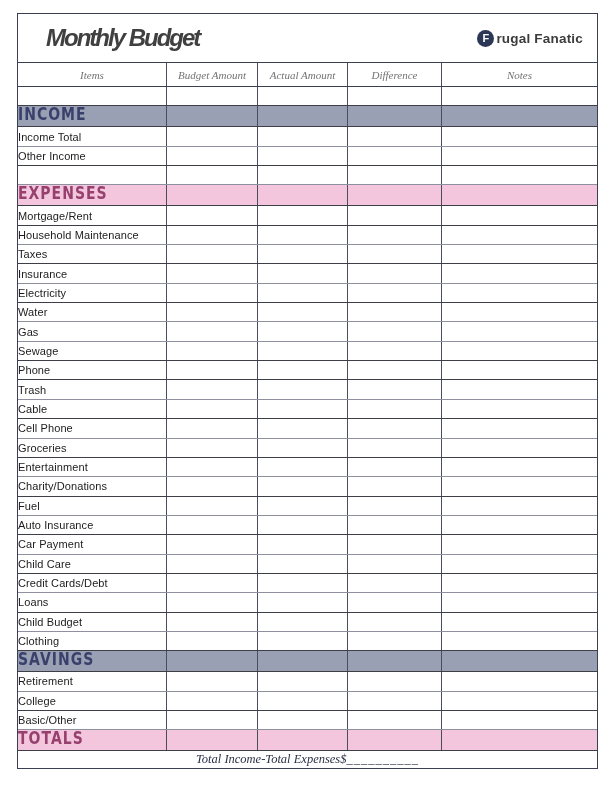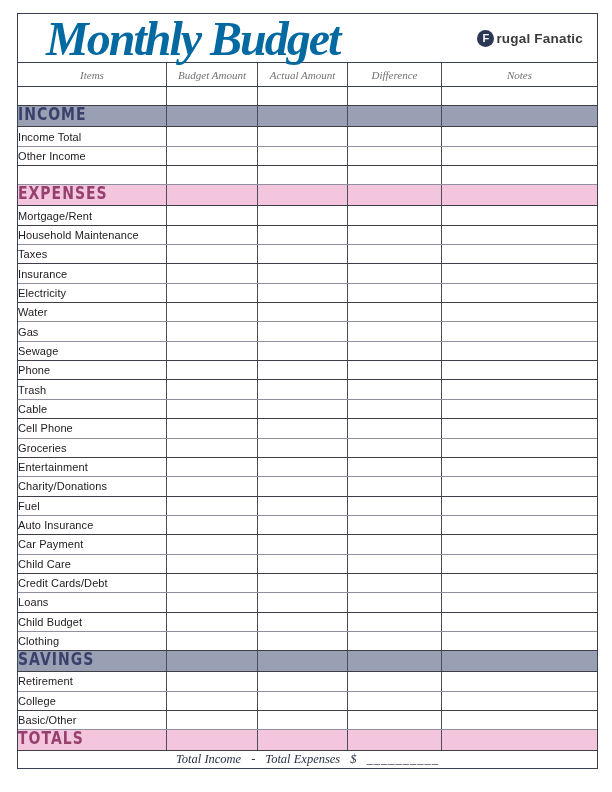--- a/index.html
+++ b/index.html
@@ -22,25 +22,25 @@
   
   .title-row {
     height: 49px;
     border-bottom: 1px solid #3a3f52;
     display: flex;
     align-items: center;
     justify-content: space-between;
     padding: 0 14px 0 28px;
   }
   .doc-title {
-    font-family: Liberation Serif, serif;
+    font-family: Liberation Sans, sans-serif;
     font-style: italic;
-    font-size: 48px;
+    font-size: 24px;
     font-weight: 700;
-    color: #0369a1;
+    color: #404040;
     letter-spacing: -2px;
     transform: scaleY(1.02);
     white-space: nowrap;
   }
   .brand {
     display: flex;
     align-items: center;
     gap: 1px;
     font-size: 13.5px;
     font-weight: 700;
@@ -108,21 +108,20 @@
     font-family: "DejaVu Sans", sans-serif;
   }
   .section-row.gray .section-label { color: #39406b; }
   .section-row.pink .section-label { color: #96406e; }
   
   .footer-row {
     flex: 1;
     display: flex;
     align-items: center;
     justify-content: center;
-    gap: 10px;
     font-family: "Liberation Serif", serif;
     font-style: italic;
     font-size: 12.5px;
     color: #2b3147;
   }
   .footer-row .blank-line { letter-spacing: 1px; }
 </style>
 </head>
 <body>
 

